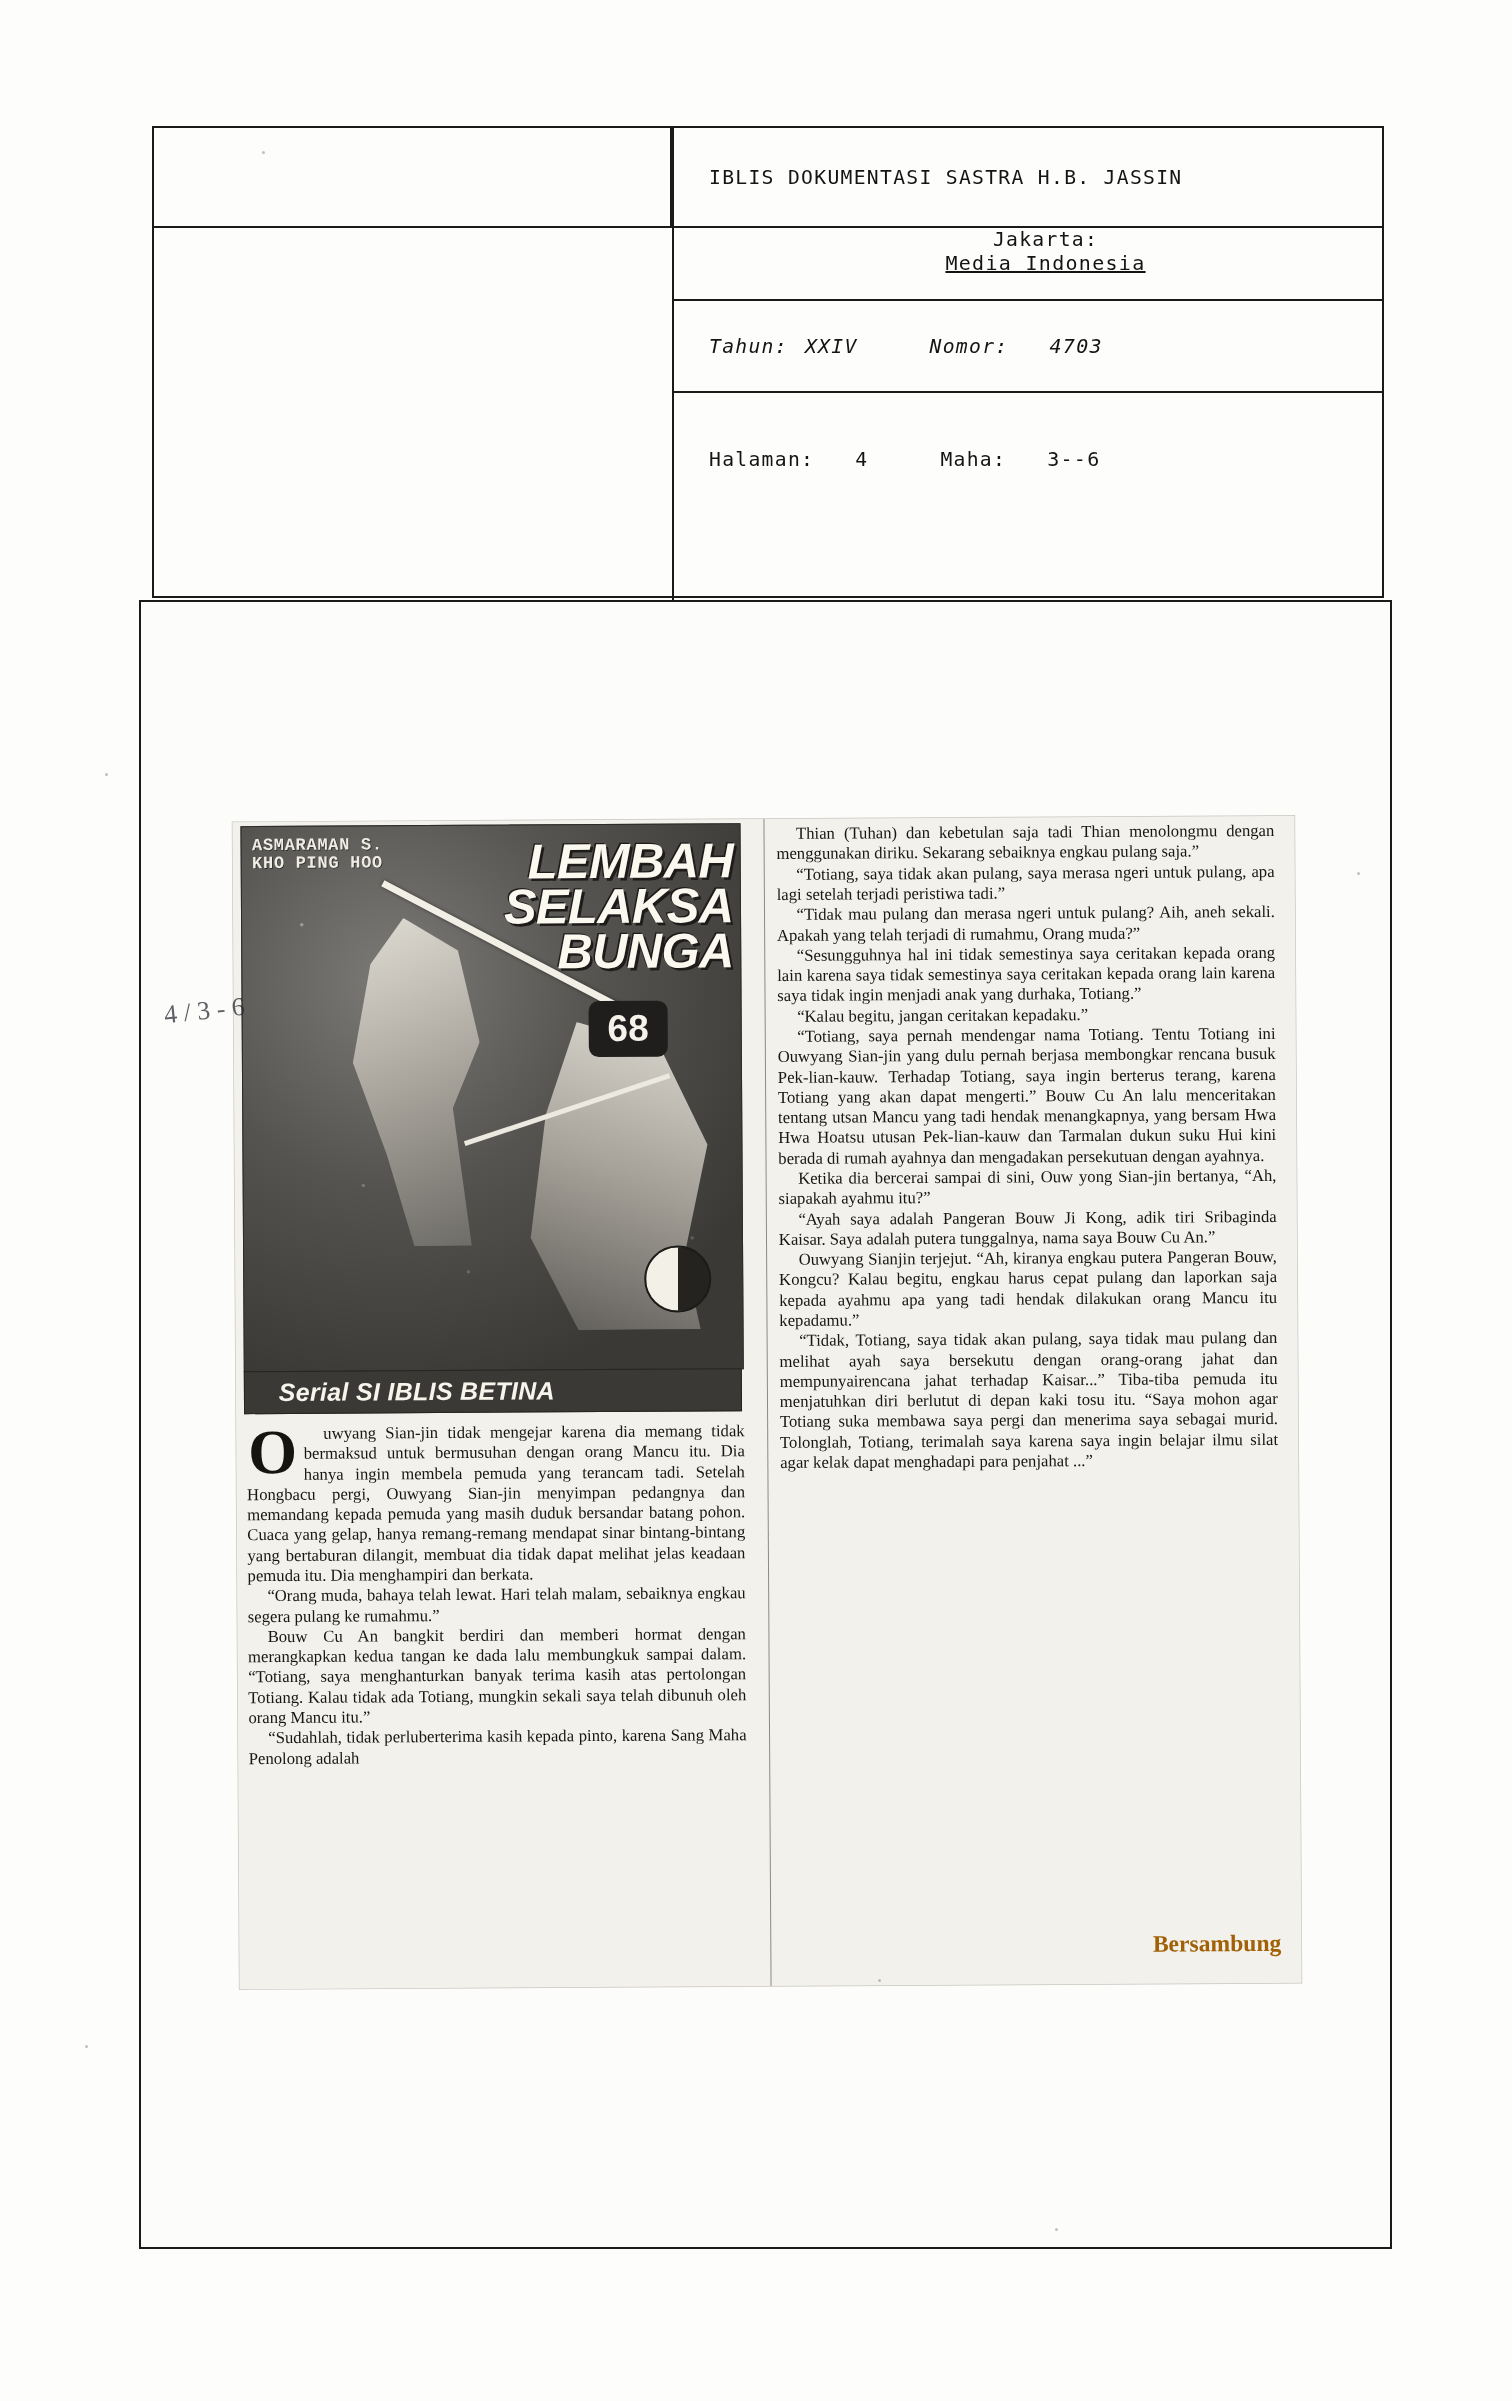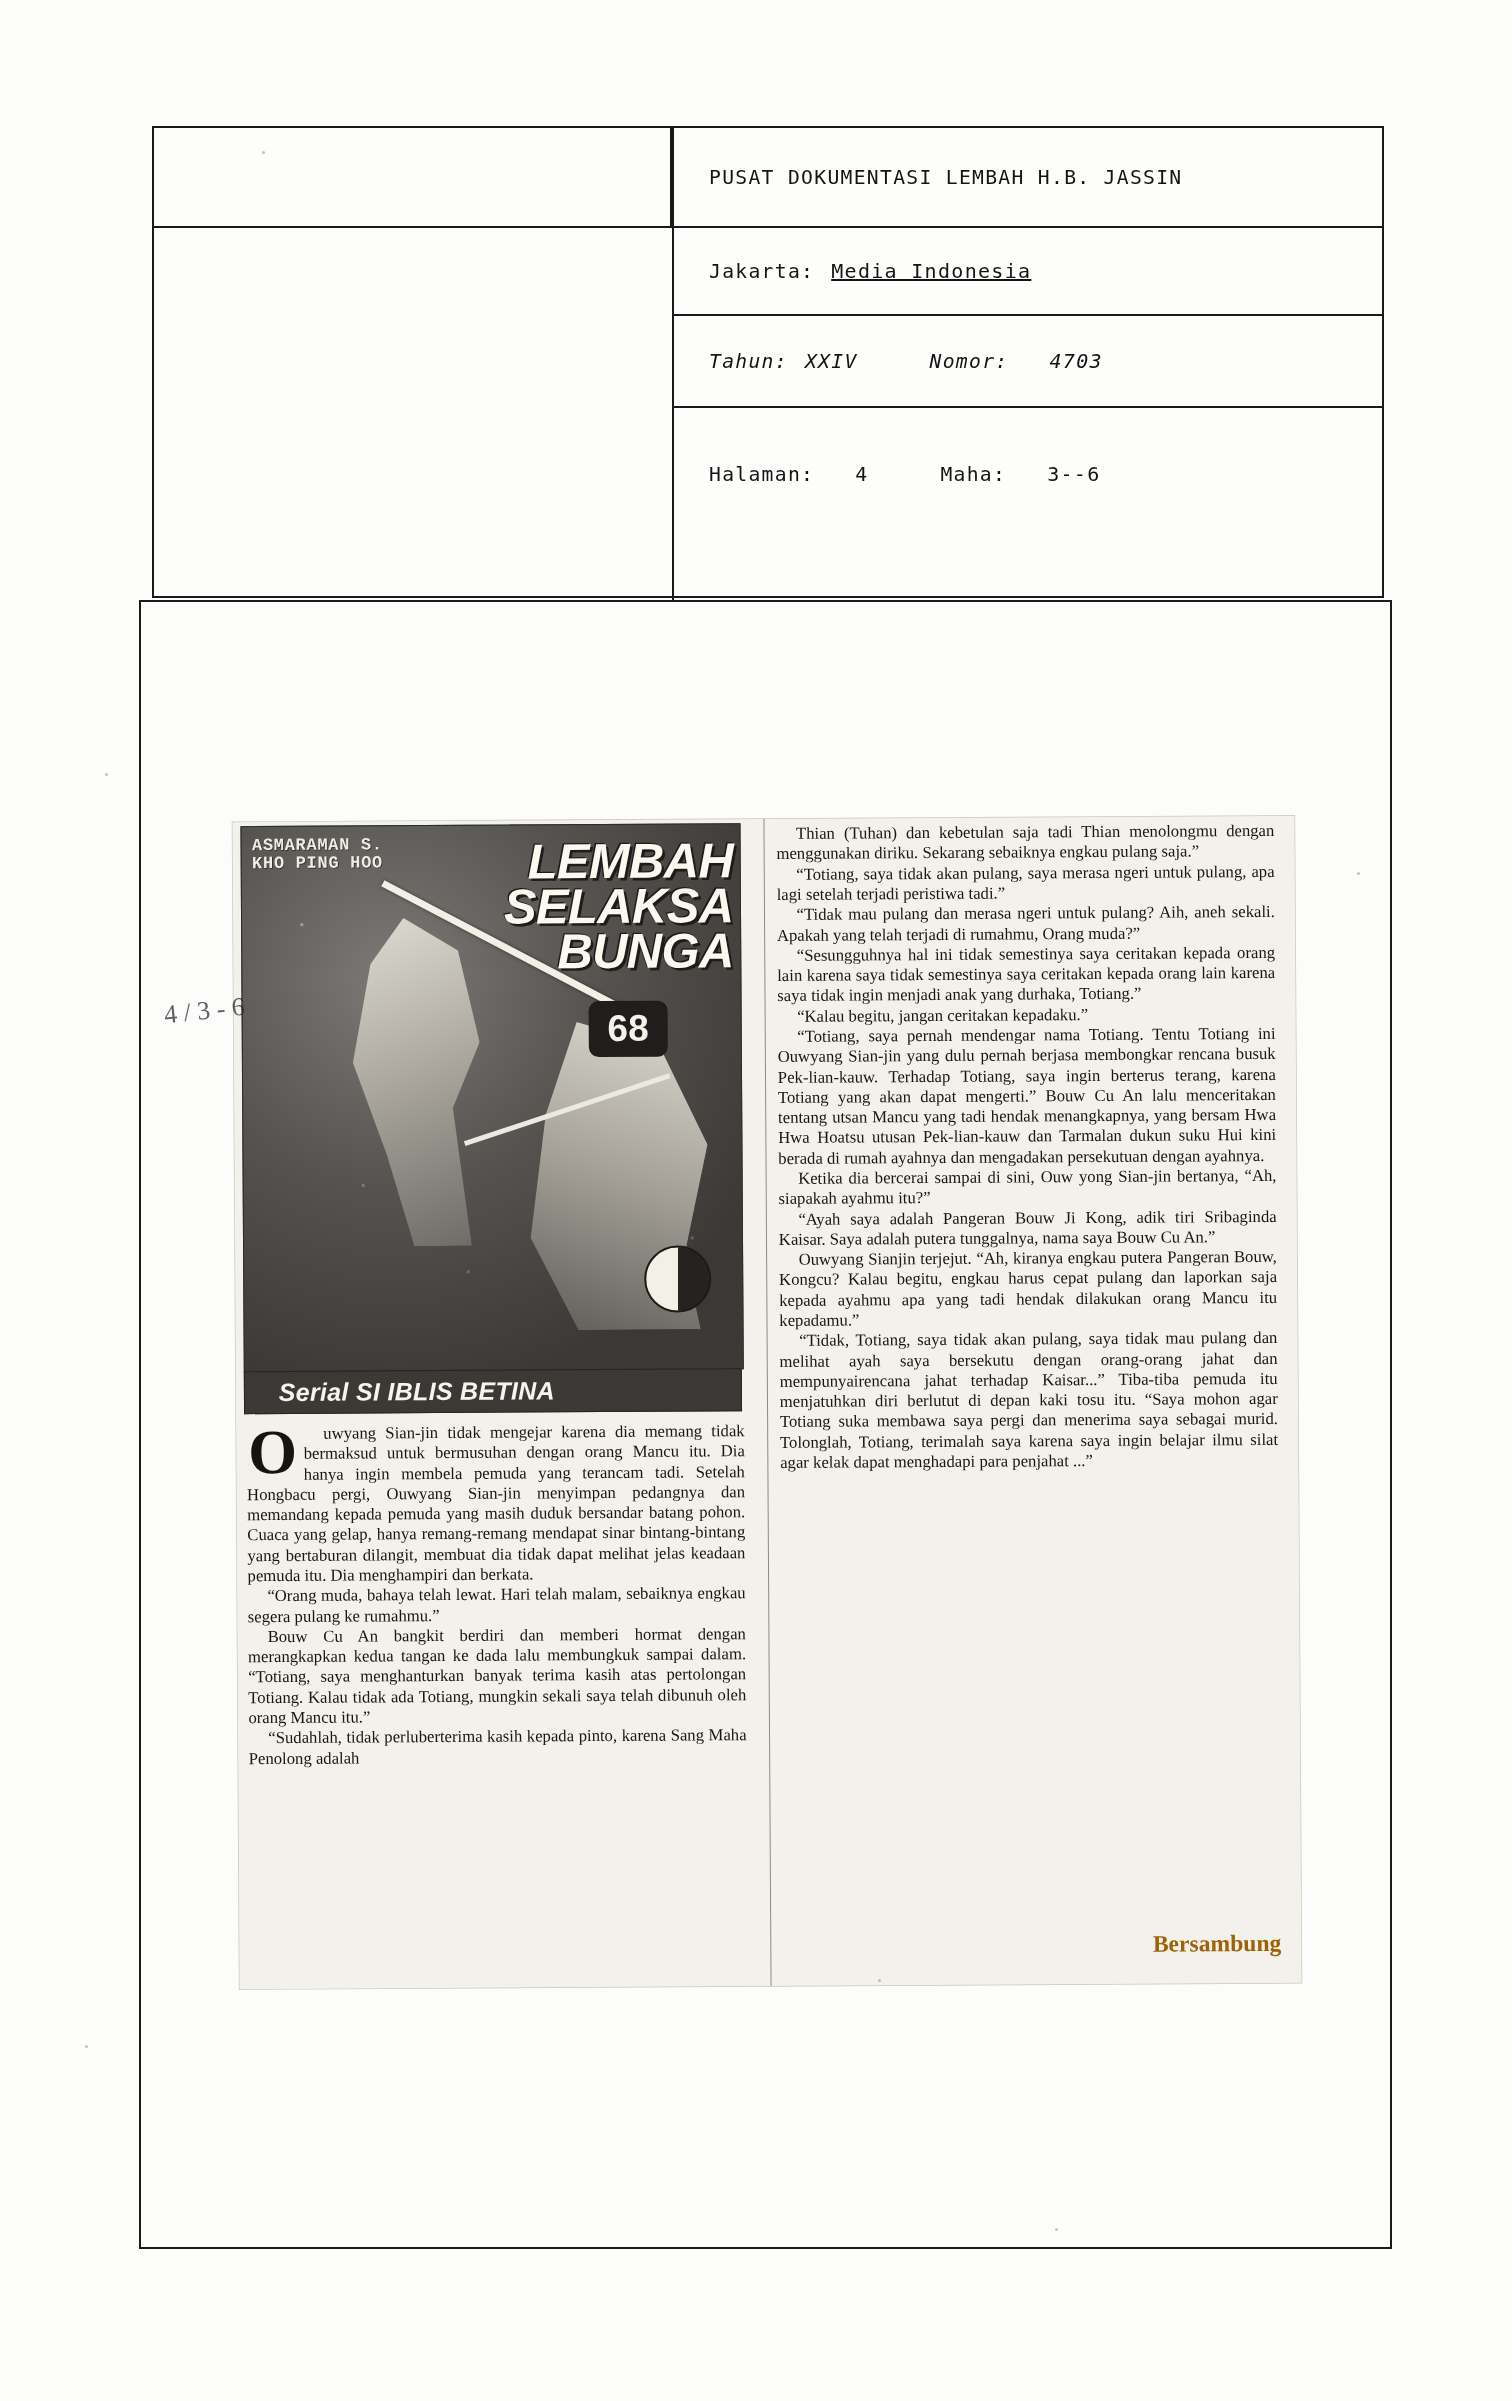--- a/index.html
+++ b/index.html
@@ -61,21 +61,21 @@
     font-family: "DejaVu Sans Mono", monospace;
     font-size: 19.7px;
     letter-spacing: 1.3px;
     color: #141414;
     padding-left: 35px;
     display: flex;
     align-items: center;
   }
   .srow:last-child { border-bottom: none; }
   .srow.r1 { height: 100px; }
-  .srow.r2 { height: 88px; }
+  .srow.r2 { height: 73px; flex-direction: column; }
   .srow.r3 { height: 92px; font-style: italic; }
   .srow.r4 { height: 92px; }
   .srow.r5 { height: 78px; align-items: flex-end; }
   .u { text-decoration: underline; }
   .sp-sm { display: inline-block; width: 17px; }
   .sp-md { display: inline-block; width: 41px; }
   .sp-lg { display: inline-block; width: 72px; }
   .big { font-size: 20px; }
 
   
@@ -321,21 +321,21 @@
 <body>
 
 <div class="page">
 
   <div class="stamp">
     <div class="stamp-left"></div>
     <div class="stamp-vline"></div>
     <div class="stamp-rows">
 
       <div class="srow r1">
-        <span>PUSAT DOKUMENTASI LEMBAH H.B. JASSIN</span>
+        <span>IBLIS DOKUMENTASI SASTRA H.B. JASSIN</span>
       </div>
 
       <div class="srow r2">
         <span>Jakarta:</span>
         <span class="sp-sm"></span>
         <span class="u big">Media Indonesia</span>
       </div>
 
       <div class="srow r3">
         <span>Tahun:</span>

